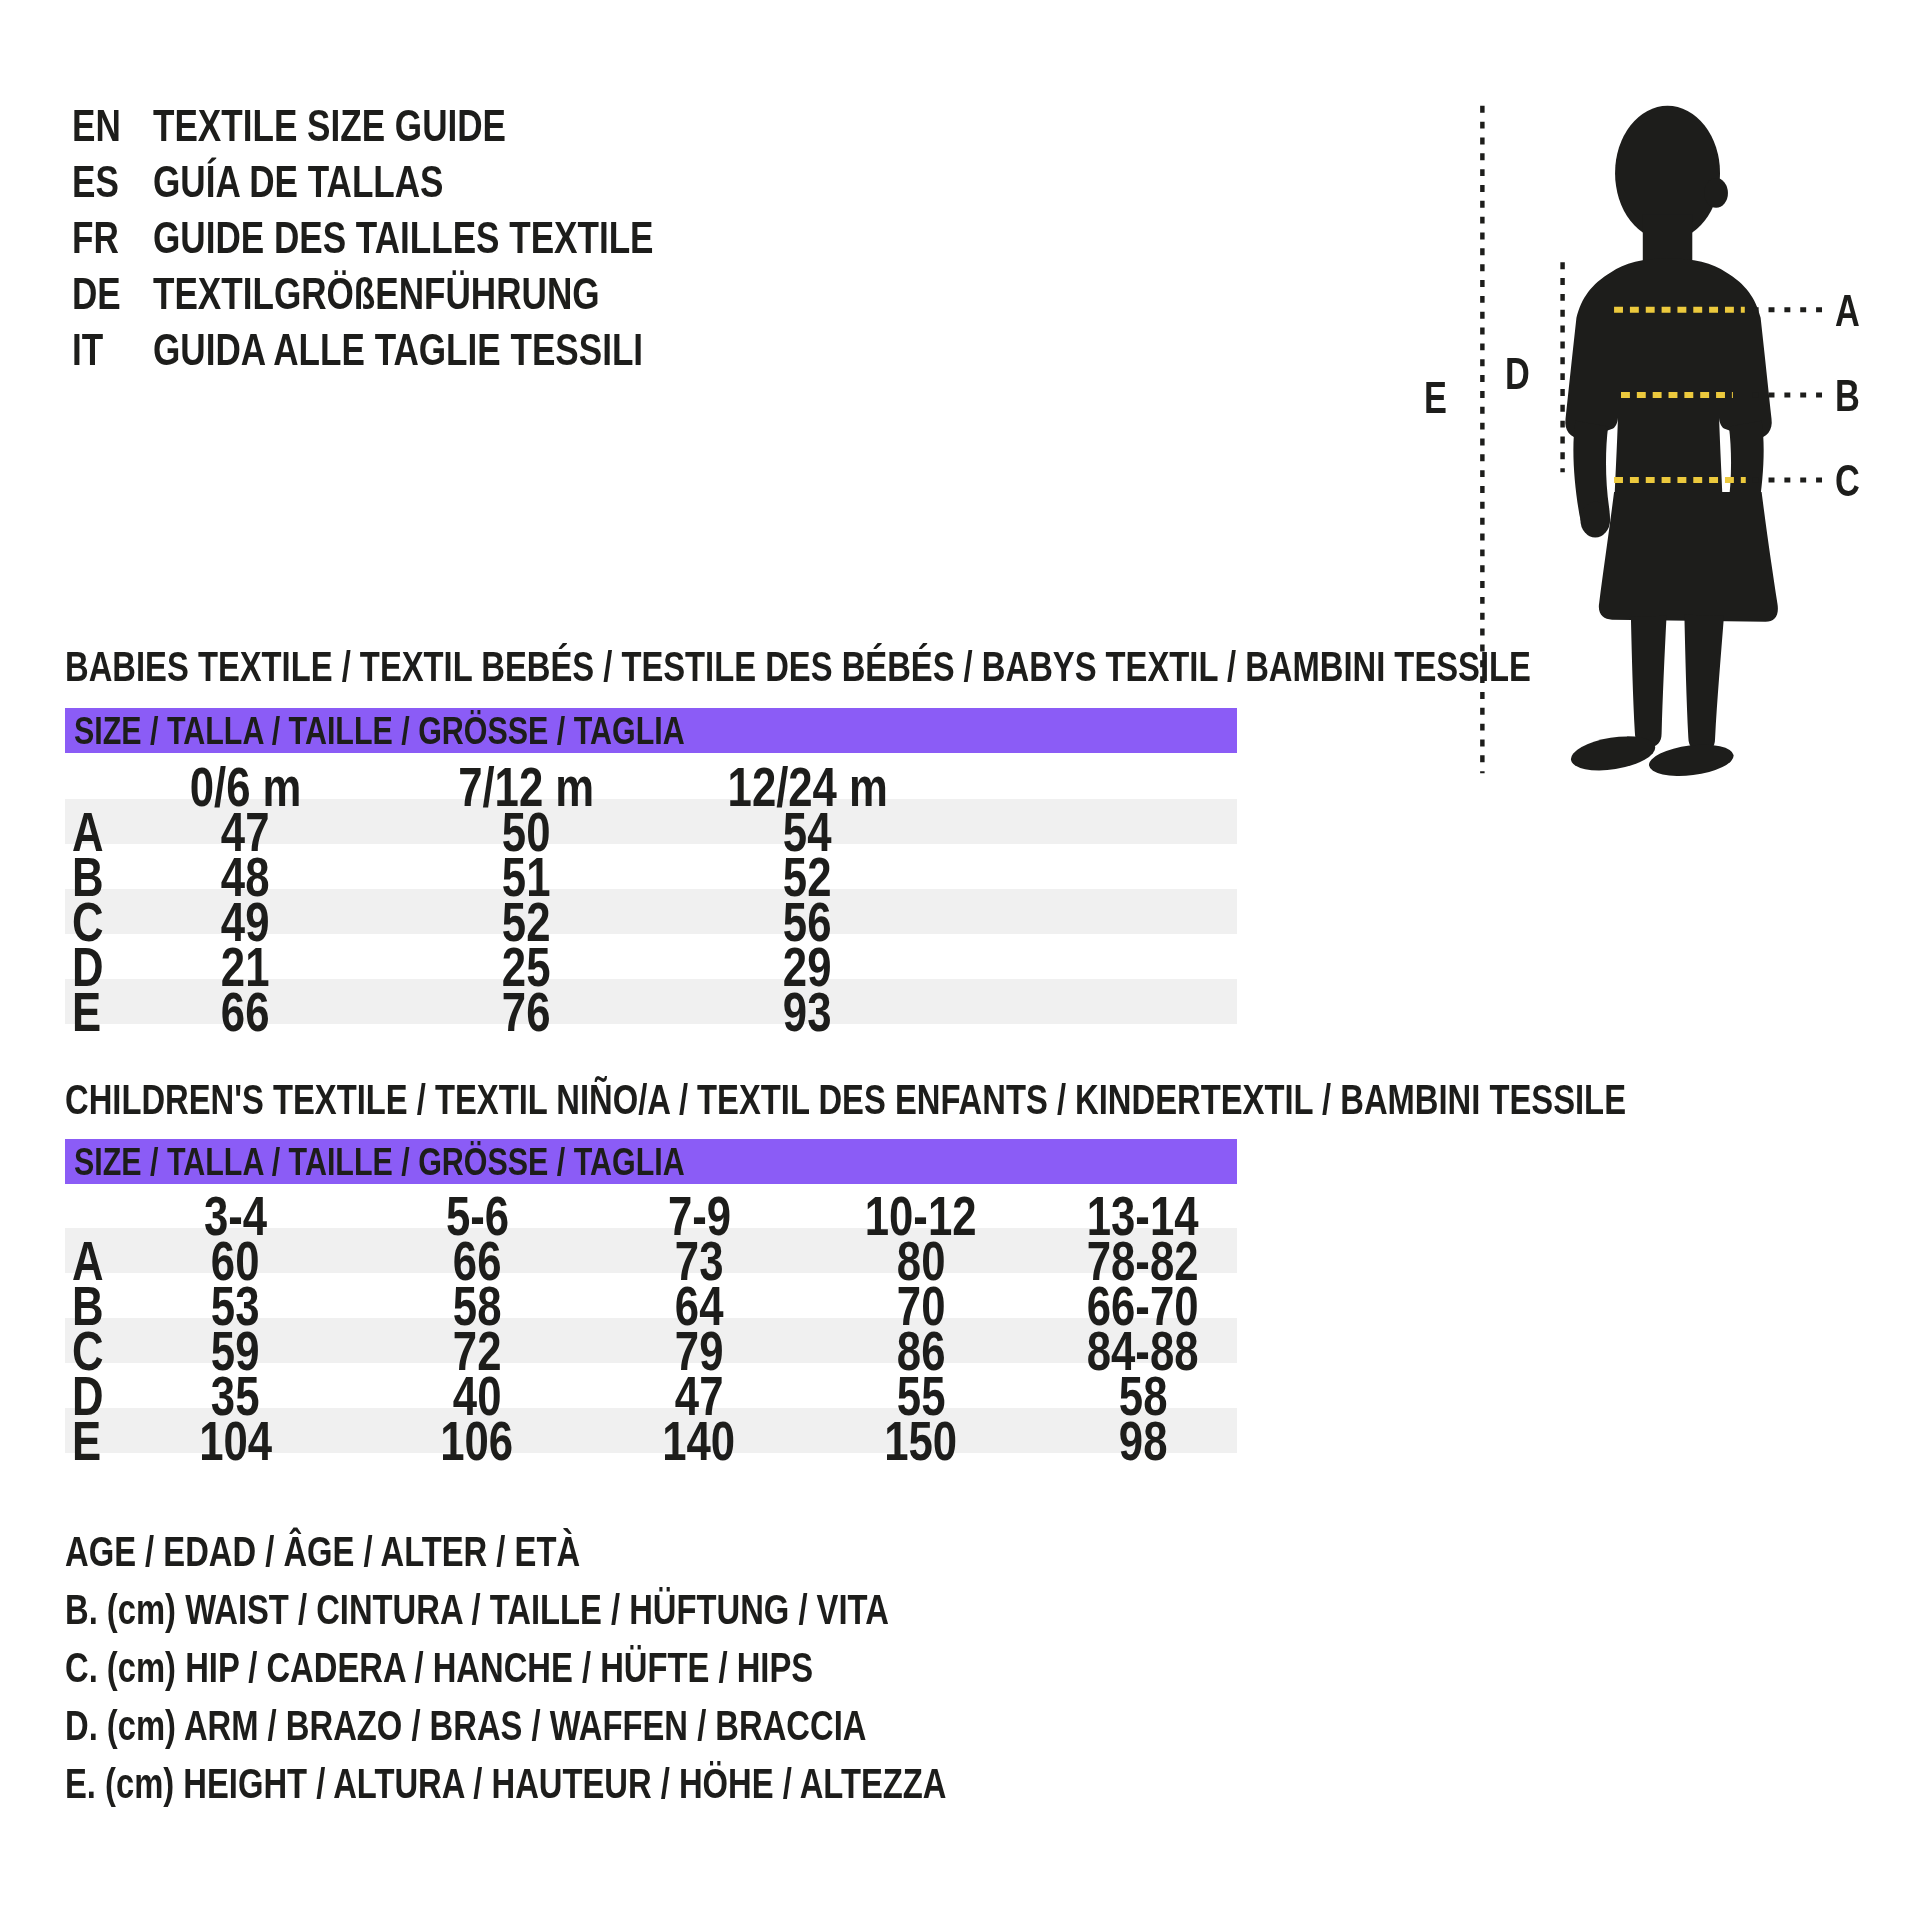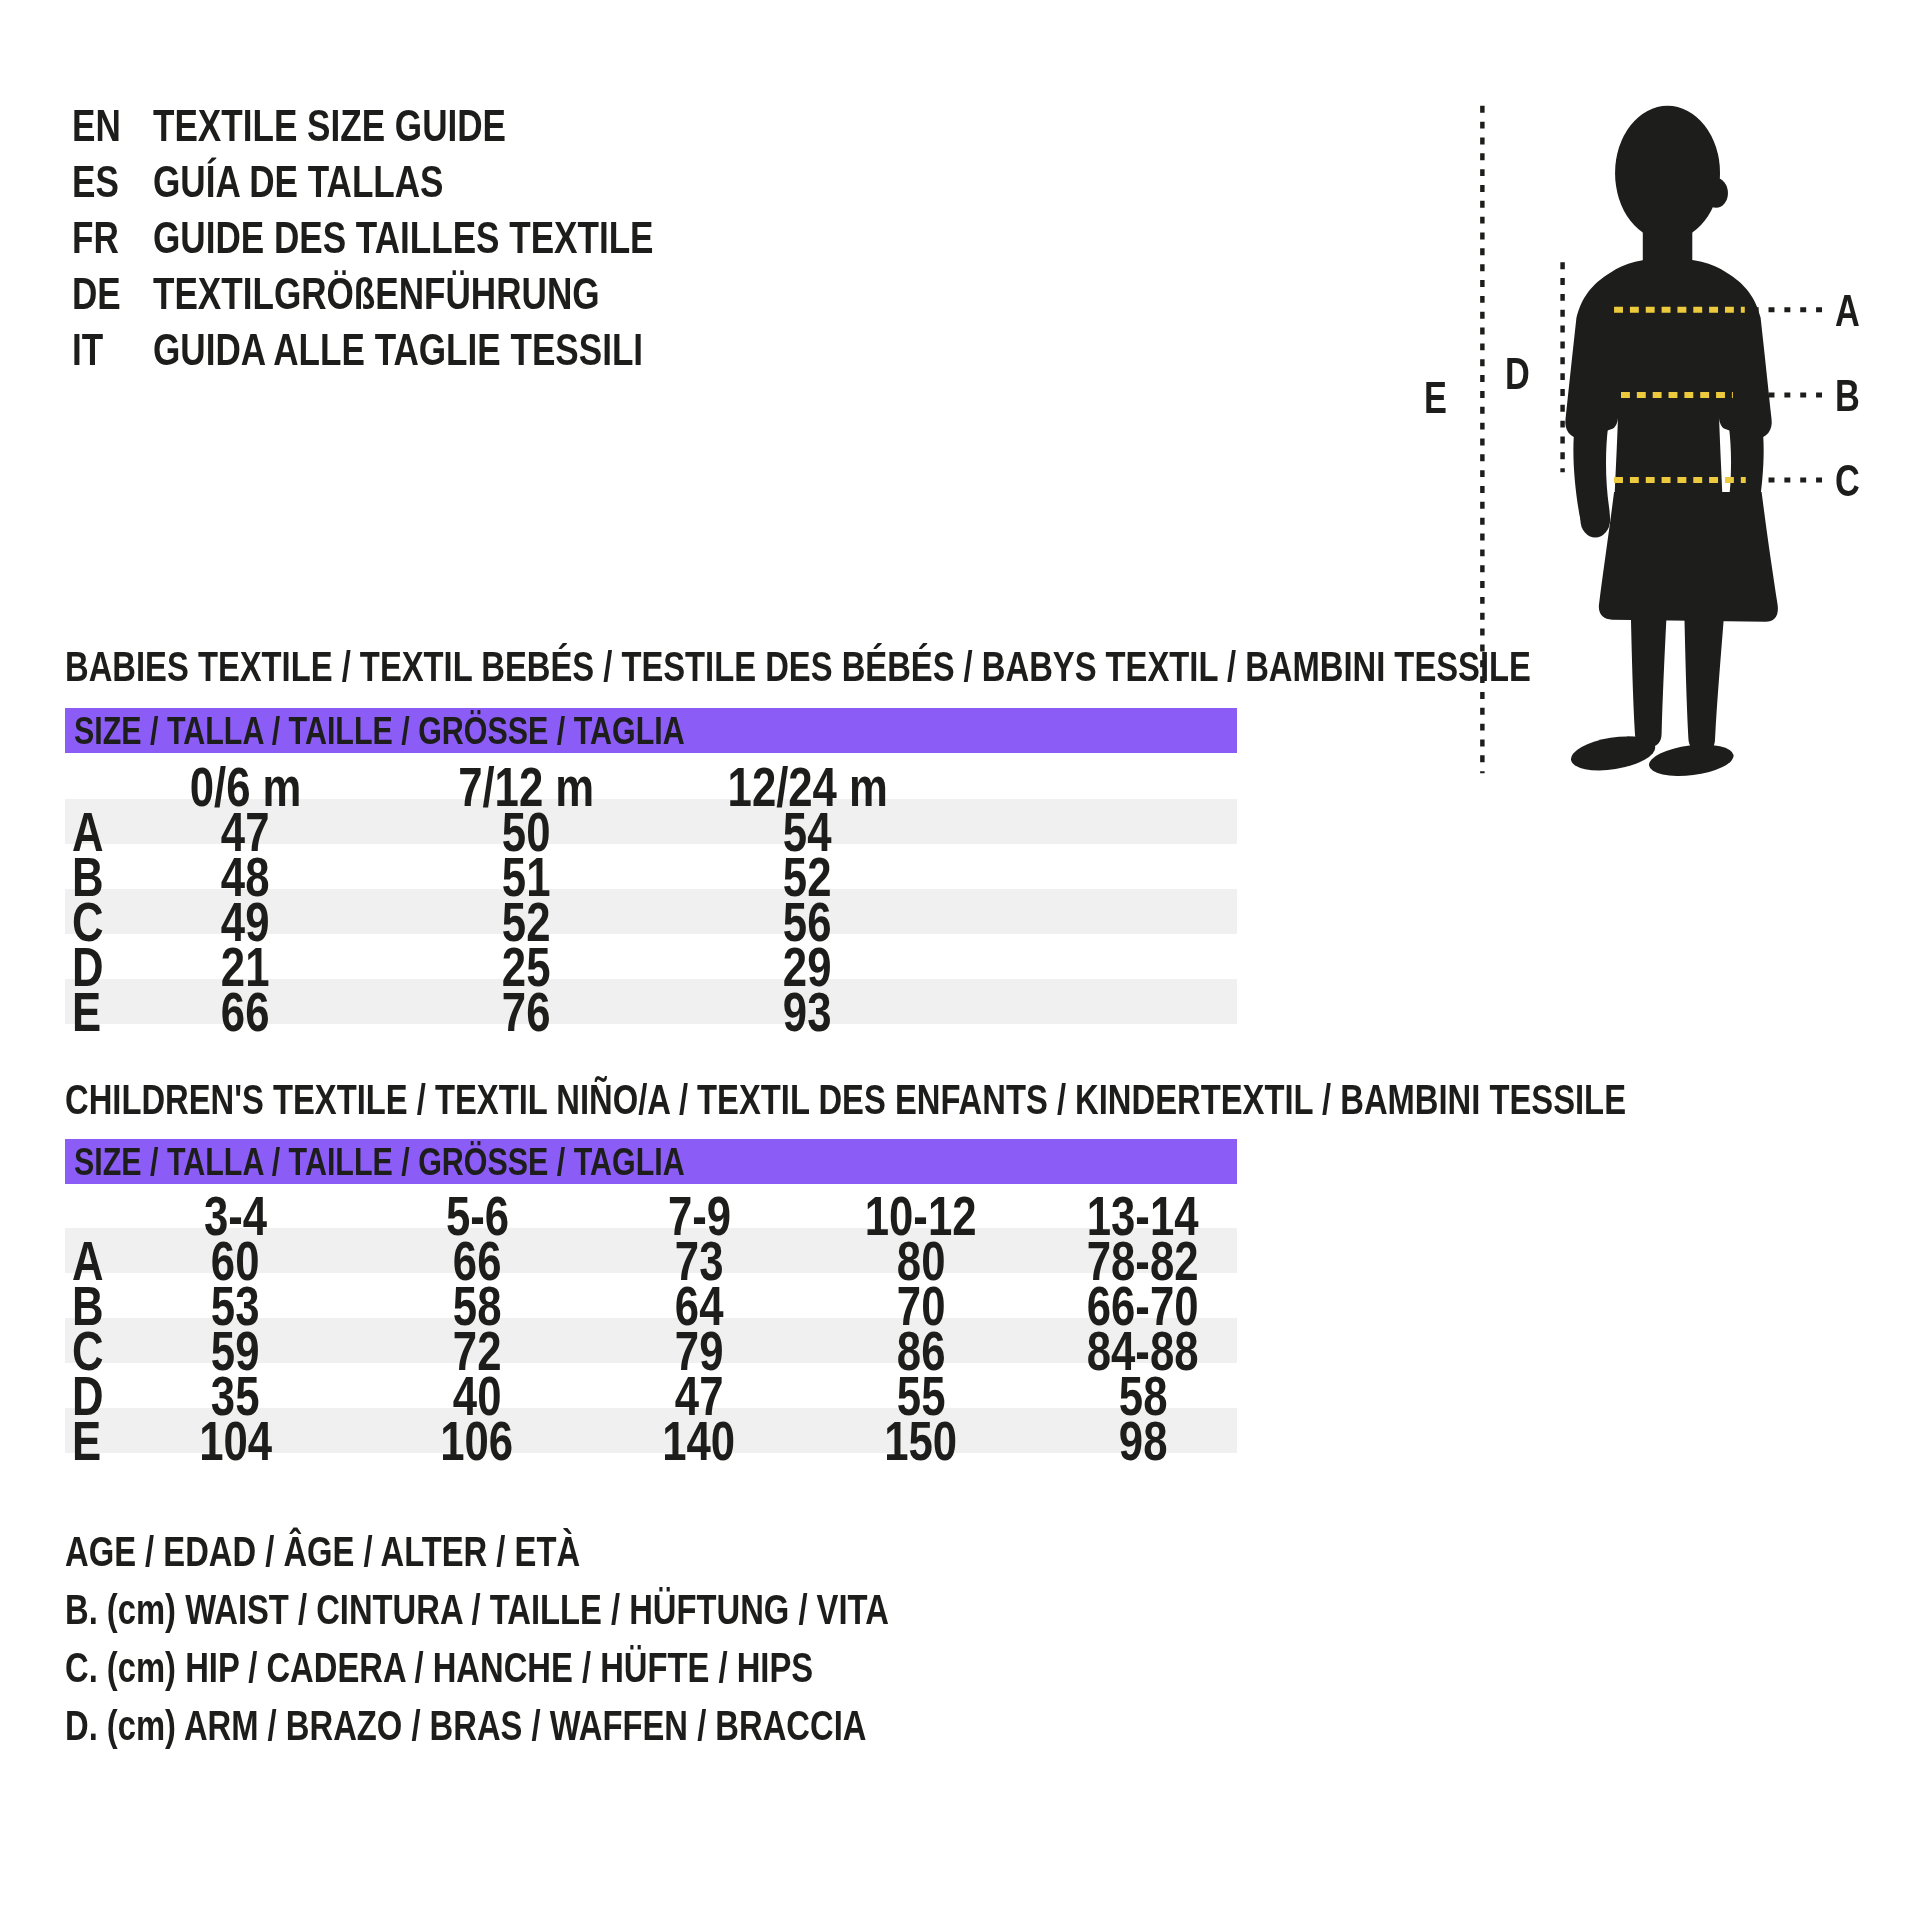--- a/index.html
+++ b/index.html
@@ -243,16 +243,19 @@
       </div>
     <div class="legend-line">
         <span class="cx">B. (cm) WAIST / CINTURA / TAILLE / HÜFTUNG / VITA</span>
       </div>
     <div class="legend-line">
         <span class="cx">C. (cm) HIP / CADERA / HANCHE / HÜFTE / HIPS</span>
       </div>
     <div class="legend-line">
         <span class="cx">D. (cm) ARM / BRAZO / BRAS / WAFFEN / BRACCIA</span>
       </div>
+    <div class="legend-line">
+        <span class="cx">E. (cm) HEIGHT / ALTURA / HAUTEUR / HÖHE / ALTEZZA</span>
+      </div>
   </div>
 
 </div>
 
 
 </body></html>

